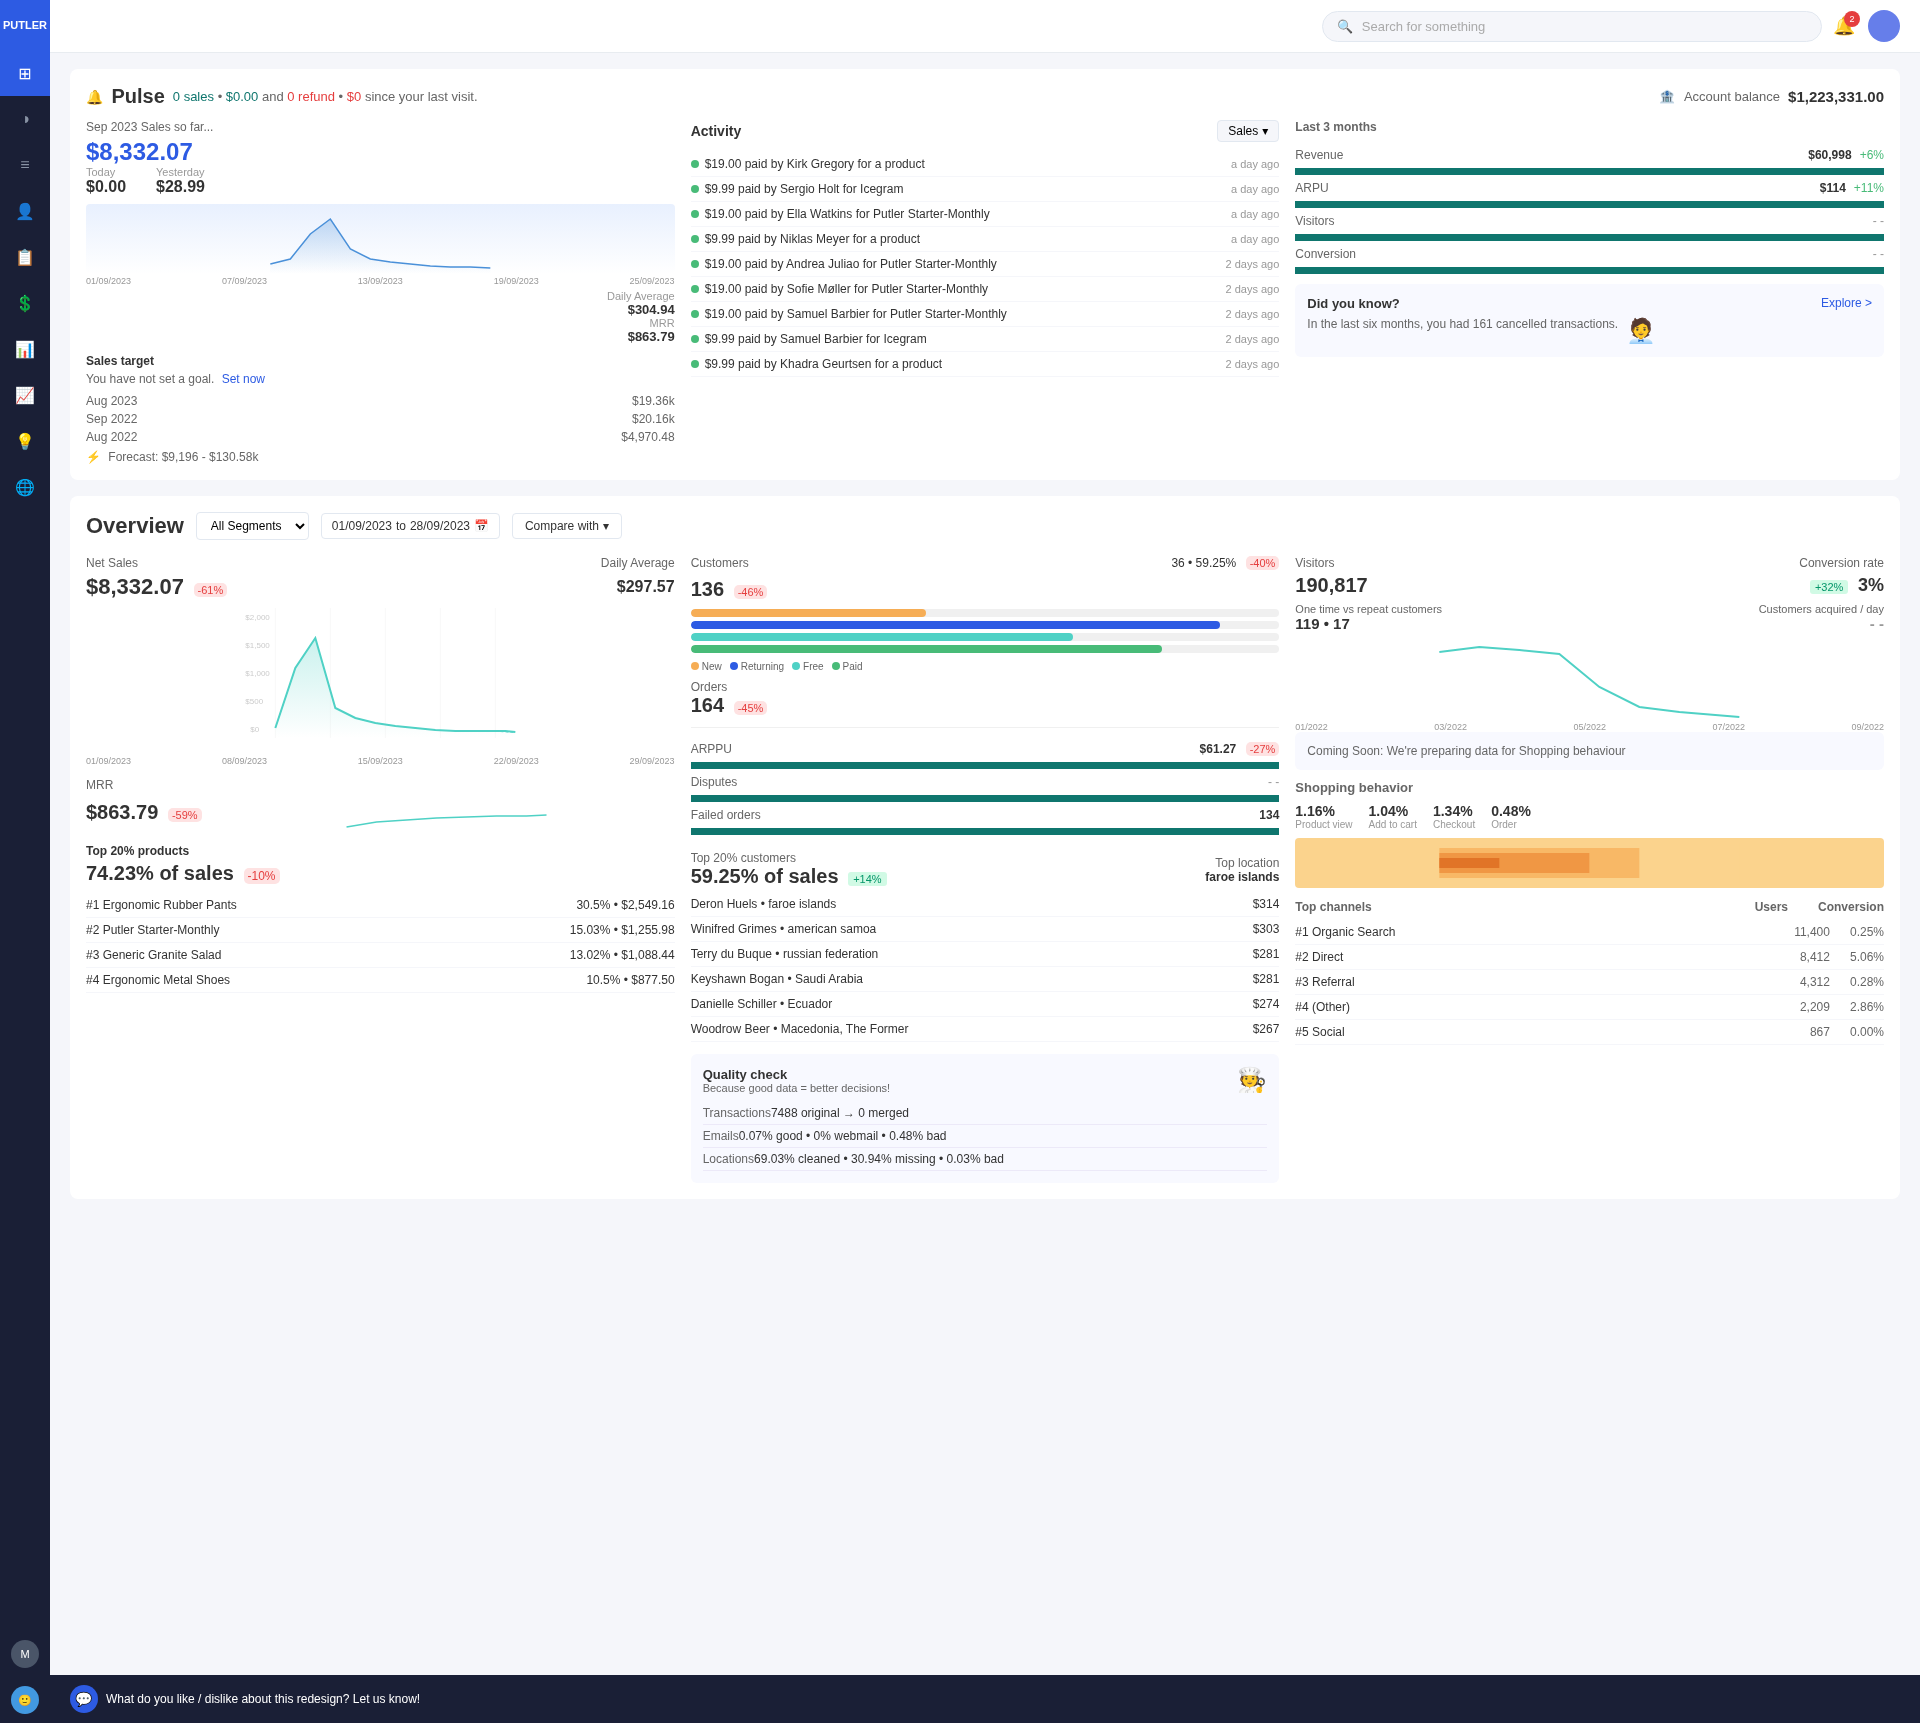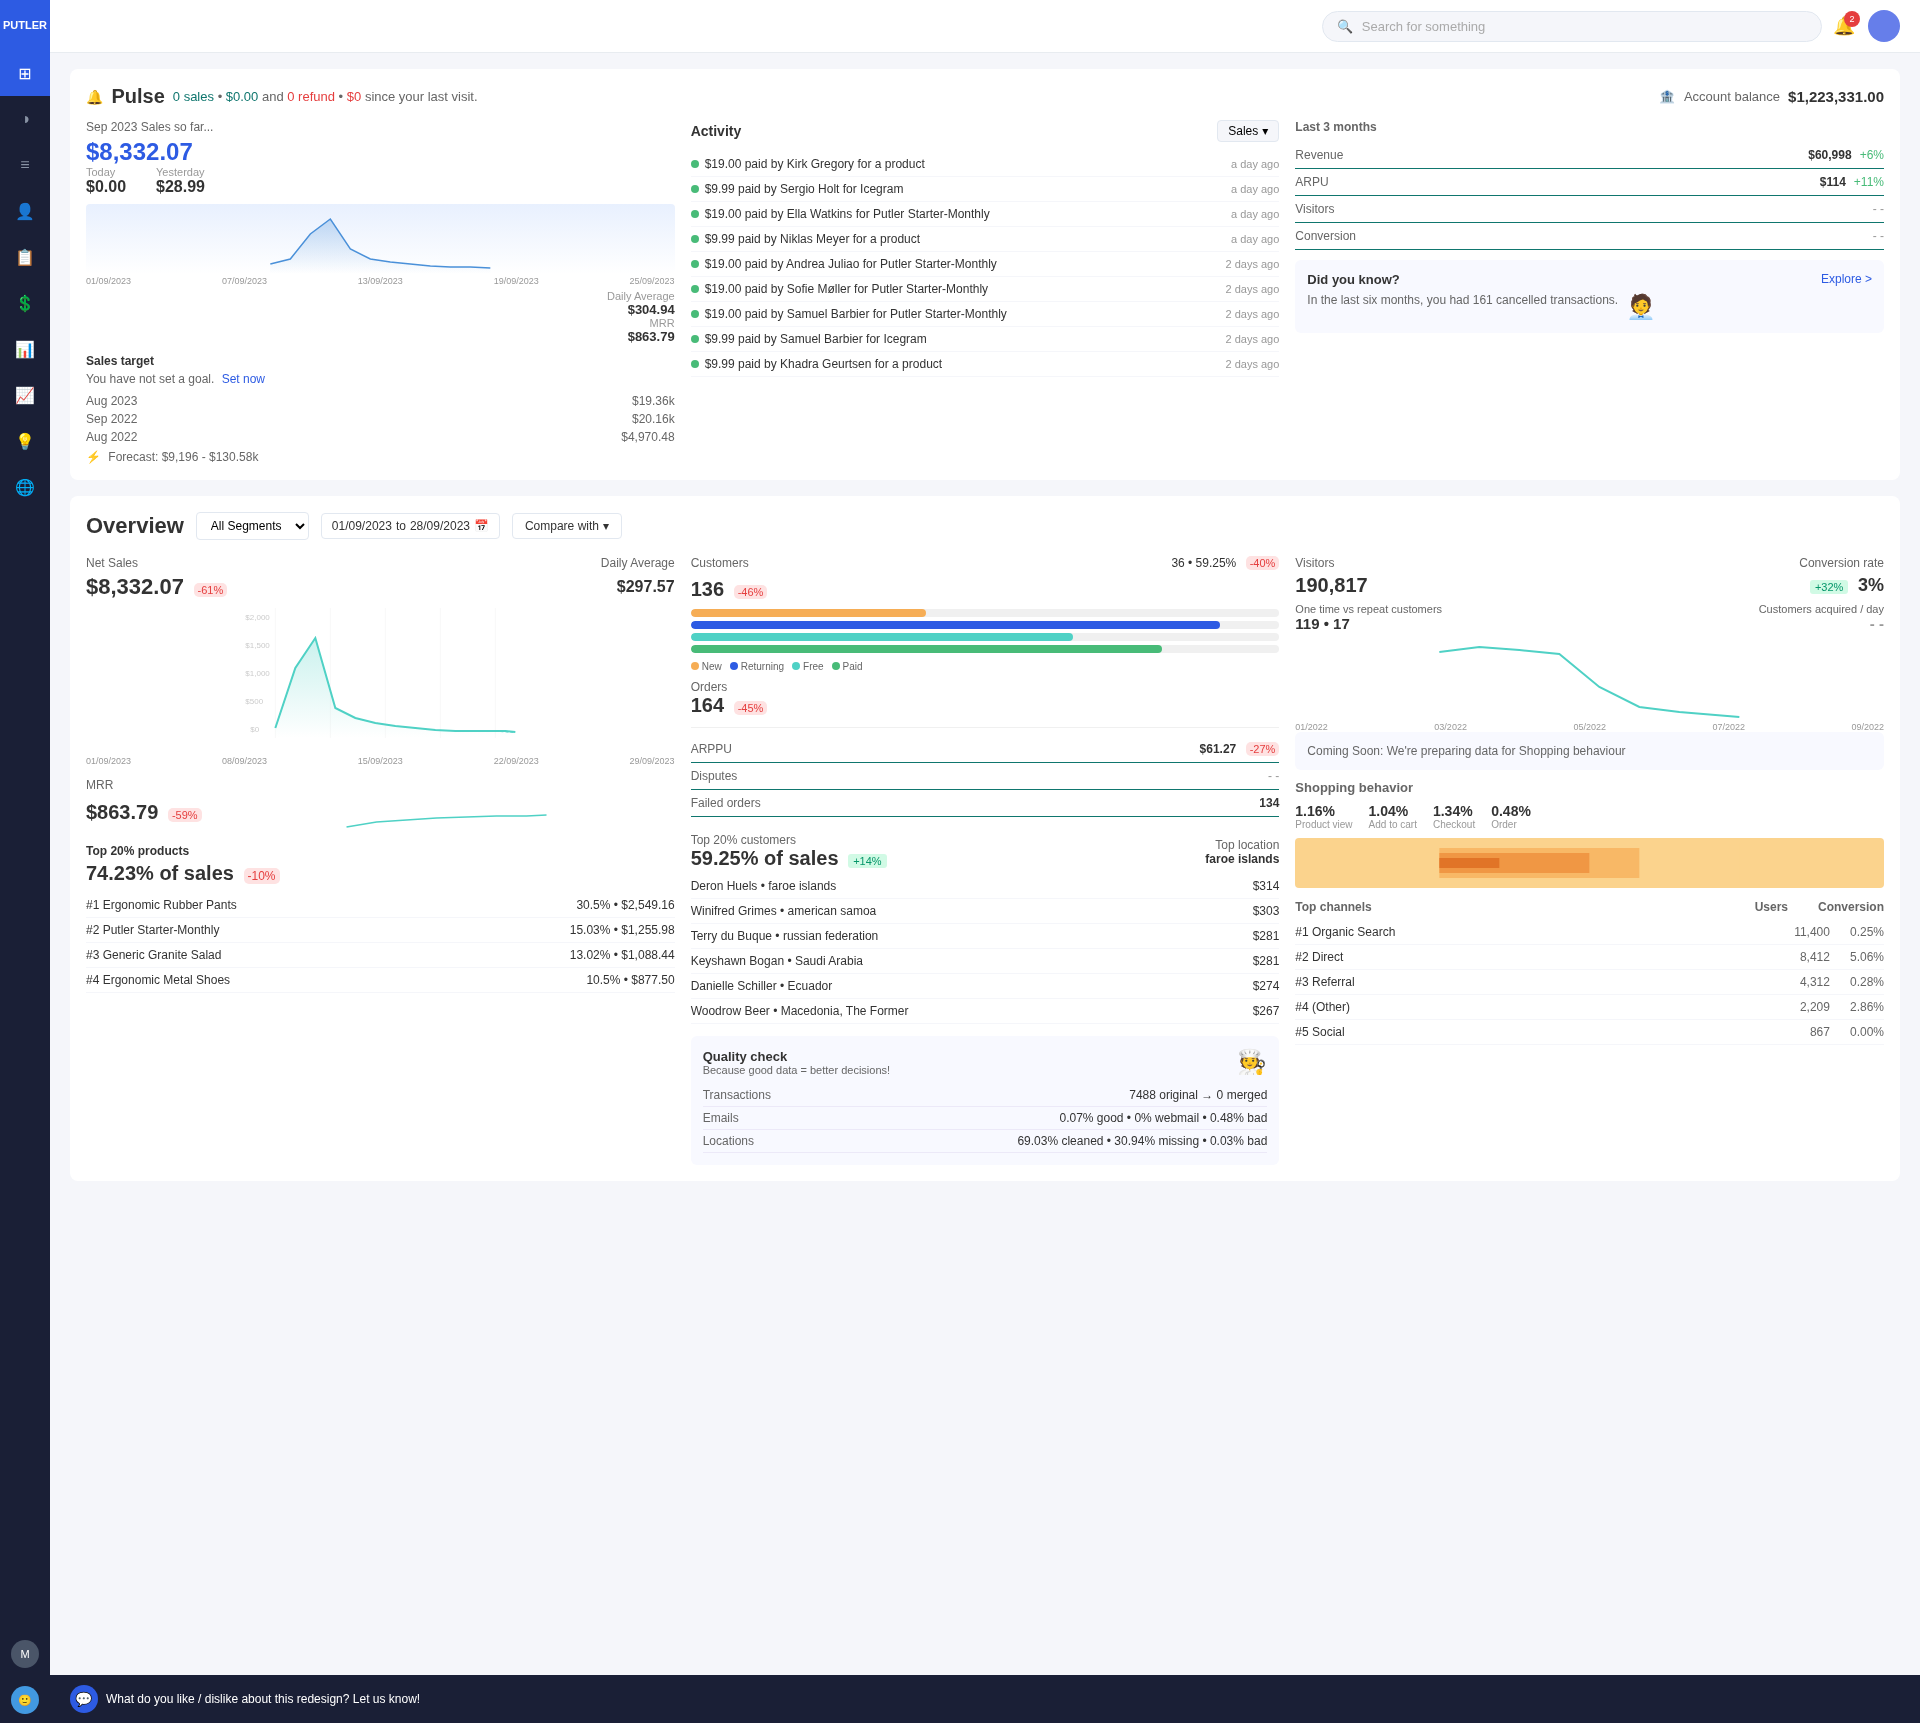--- a/index.html
+++ b/index.html
@@ -52,21 +52,21 @@
     .activity-header { display: flex; justify-content: space-between; align-items: center; margin-bottom: 10px; }
     .activity-title { font-size: 14px; font-weight: 600; }
     .sales-btn { background: #f5f6fa; border: 1px solid #e2e8f0; border-radius: 4px; padding: 3px 10px; font-size: 12px; cursor: pointer; display: flex; align-items: center; gap: 4px; }
     .activity-item { display: flex; justify-content: space-between; align-items: center; padding: 5px 0; border-bottom: 1px solid #f5f6fa; font-size: 12px; }
     .activity-dot { width: 8px; height: 8px; border-radius: 50%; background: #48bb78; display: inline-block; margin-right: 6px; flex-shrink: 0; }
     .activity-time { color: #999; font-size: 11px; white-space: nowrap; margin-left: 8px; }
 
     
     .account-card { }
     .last3-title { font-size: 12px; font-weight: 600; color: #666; margin-bottom: 8px; }
-    .metric-row { display: flex; justify-content: space-between; align-items: center; padding: 6px 0; border-bottom: 1px solid #0f766e; font-size: 12px; }
+    .metric-row { display: flex; justify-content: space-between; align-items: center; padding: 6px 0; border-bottom: 7px solid #0f766e; font-size: 12px; }
     .metric-label { color: #666; }
     .metric-value { font-weight: 600; }
     .positive { color: #48bb78; }
     .dash { color: #999; }
 
     .did-you-know { background: #f8f9ff; border-radius: 6px; padding: 12px; margin-top: 10px; }
     .dyk-header { display: flex; justify-content: space-between; margin-bottom: 6px; }
     .dyk-title { font-size: 13px; font-weight: 600; }
     .explore-link { color: #2d5be3; font-size: 12px; cursor: pointer; }
     .dyk-text { font-size: 12px; color: #666; }
@@ -147,21 +147,21 @@
     .top-cust-header { display: flex; justify-content: space-between; align-items: center; margin-bottom: 4px; }
     .top-location { font-size: 12px; color: #666; text-align: right; }
     .top-cust-sub { font-size: 20px; font-weight: 700; }
     .top-cust-item { display: flex; justify-content: space-between; padding: 5px 0; border-bottom: 1px solid #f5f6fa; font-size: 12px; }
 
     
     .quality-card { margin-top: 12px; background: #f8f9ff; border-radius: 6px; padding: 12px; }
     .qc-header { display: flex; justify-content: space-between; align-items: center; margin-bottom: 8px; }
     .qc-title { font-size: 13px; font-weight: 600; }
     .qc-sub { font-size: 11px; color: #666; }
-    .qc-item { display: flex; justify-content: space-between; padding: 4px 0; font-size: 12px; border-bottom: 1px solid #ece9f8; }
+    .qc-item { display: flex; justify-content: flex-start; padding: 4px 0; font-size: 12px; border-bottom: 1px solid #ece9f8; }
     .qc-label { color: #666; }
 
     
     .shopping-card { }
     .sc-title { font-size: 13px; font-weight: 600; color: #666; margin-bottom: 8px; }
     .sc-funnel { display: flex; gap: 16px; margin-bottom: 8px; }
     .sc-step { }
     .sc-pct { font-size: 14px; font-weight: 700; }
     .sc-label { font-size: 10px; color: #999; }
     .funnel-bar { height: 50px; background: #fbd38d; border-radius: 4px; margin: 8px 0; position: relative; overflow: hidden; }

